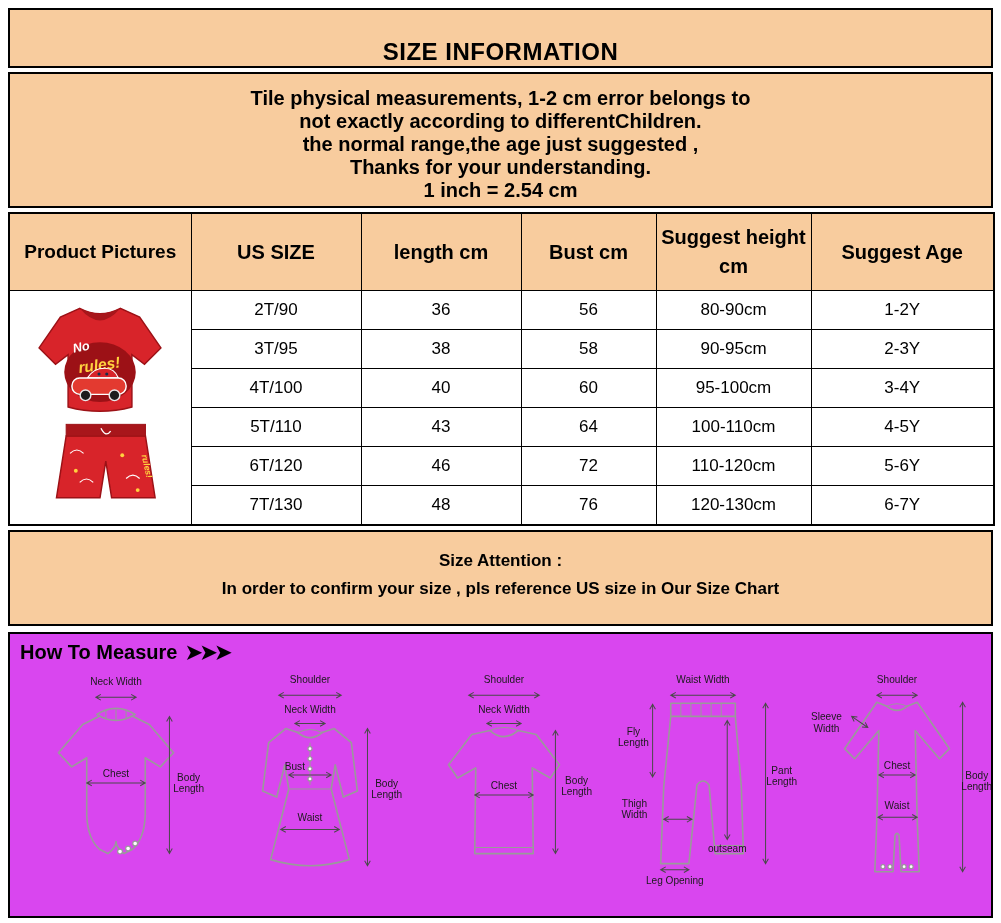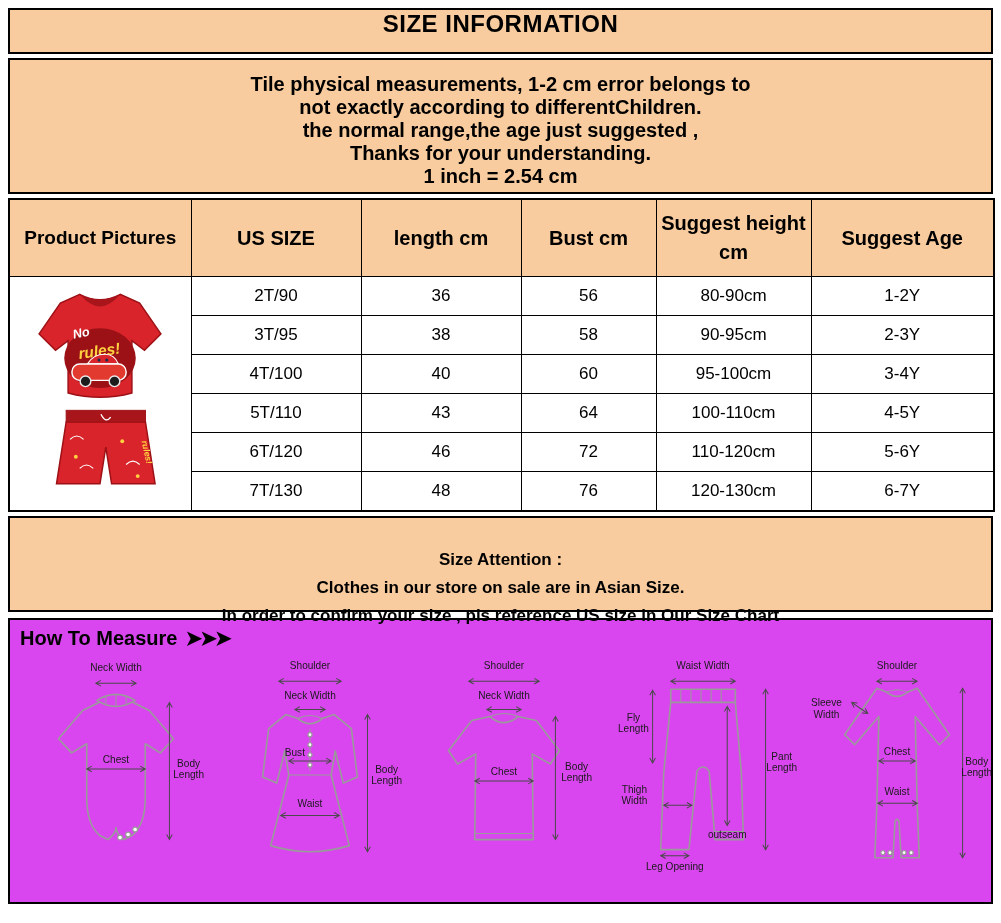--- a/index.html
+++ b/index.html
@@ -1,28 +1,28 @@
 <!DOCTYPE html>
 <html style="--peach: #F8CC9E; --shirt_red: #D8242A;"><head>
 <meta charset="utf-8">
 <style>
   html,body{margin:0;padding:0;background:#ffffff;}
   body{width:1001px;font-family:"Liberation Sans",sans-serif;color:#000;}
   .page{width:1001px;height:923px;box-sizing:border-box;padding:8px;background:#fff;}
   .box{border:2px solid #000;background:var(--peach);box-sizing:border-box;}
-  .header-box{height:46px;display:flex;align-items:flex-start;justify-content:center;margin-bottom:4px;}
+  .header-box{height:60px;display:flex;align-items:flex-end;justify-content:center;margin-bottom:4px;}
   .header-box .title{font-size:24px;font-weight:bold;letter-spacing:.5px;}
   .notes-box{height:136px;margin-bottom:4px;text-align:center;font-weight:bold;font-size:20px;line-height:23px;padding-top:13px;}
   table.size{border-collapse:collapse;width:985px;table-layout:fixed;border:2px solid #000;margin-bottom:4px;}
   .size th,.size td{border:1px solid #000;text-align:center;vertical-align:middle;padding:0 2px;}
   .size thead th{background:var(--peach);font-size:20px;font-weight:bold;height:76px;line-height:1.45;}
   .size thead th.first{font-size:19px;}
   .size td{font-size:17px;height:38px;background:#fff;margin-left:35px;}
   .size td.product-cell{padding:0;}
-  .attention-box{height:96px;text-align:center;font-weight:bold;font-size:17px;line-height:28px;padding-top:28px;margin-bottom:6px;}
+  .attention-box{height:96px;text-align:center;font-weight:bold;font-size:17px;line-height:28px;padding-top:15px;margin-bottom:6px;}
   .measure-box{height:286px;background:#d946ef;border:2px solid #000;box-sizing:border-box;padding:6px 0 0 10px;overflow:hidden;}
   .measure-title{font-size:20px;font-weight:bold;}
   .measure-title .arrows{margin-left:8px;letter-spacing:-2px;}
   .diagrams{display:flex;margin-top:4px;}
   svg.diagram{width:194px;height:234px;flex:0 0 auto;overflow:visible;}
   .diagram .outline{fill:none;stroke:#9a9a9a;stroke-width:1.6;stroke-linecap:round;stroke-linejoin:round;}
   .diagram .thin{fill:none;stroke:#9a9a9a;stroke-width:1;}
   .diagram .dim{fill:none;stroke:#4a4a4a;stroke-width:1;}
   .diagram .lbl{font-family:"Liberation Sans",sans-serif;font-size:10px;fill:#1a1a1a;}
   .diagram .snap{fill:#fff;stroke:#9a9a9a;stroke-width:1.2;}
@@ -133,21 +133,20 @@
         <td>48</td>
         <td>76</td>
         <td>120-130cm</td>
         <td>6-7Y</td>
       </tr>
     </tbody>
   </table>
 
   <div class="box attention-box">
     <div>Size Attention :</div>
-    <div>Clothes in our store on sale are in Asian Size.</div>
     <div>In order to confirm your size , pls reference US size in Our Size Chart</div>
   </div>
 
   <div class="measure-box">
     <div class="measure-title">
       <span>How To Measure</span><span class="arrows">➤➤➤</span>
     </div>
     <div class="diagrams">
 
       <svg class="diagram" viewBox="0 0 192 232">

